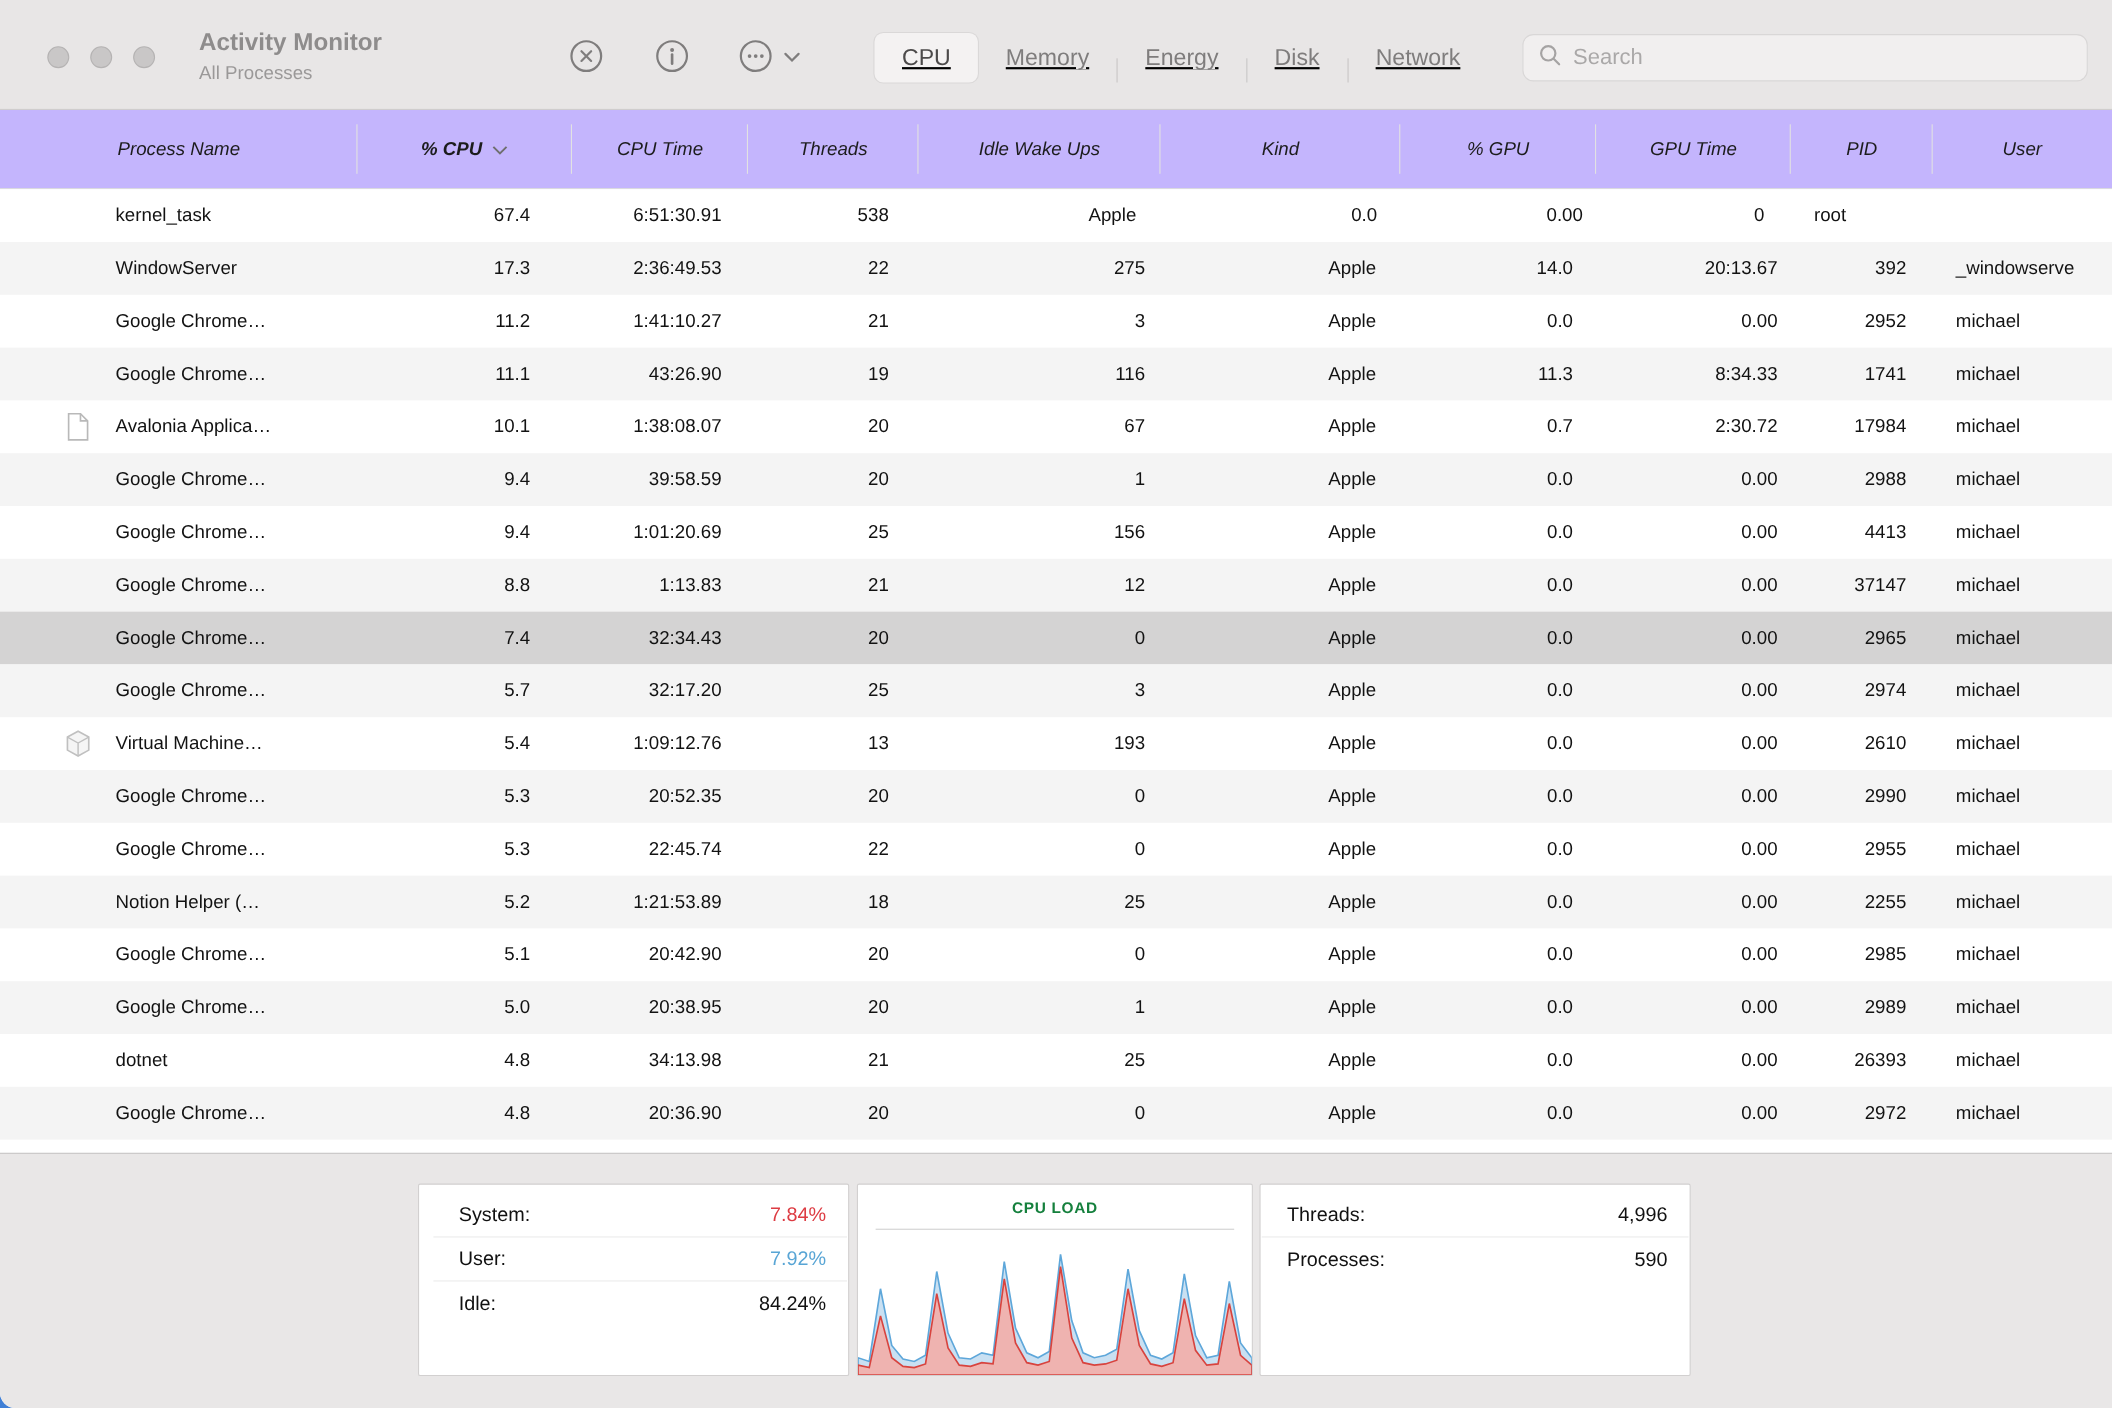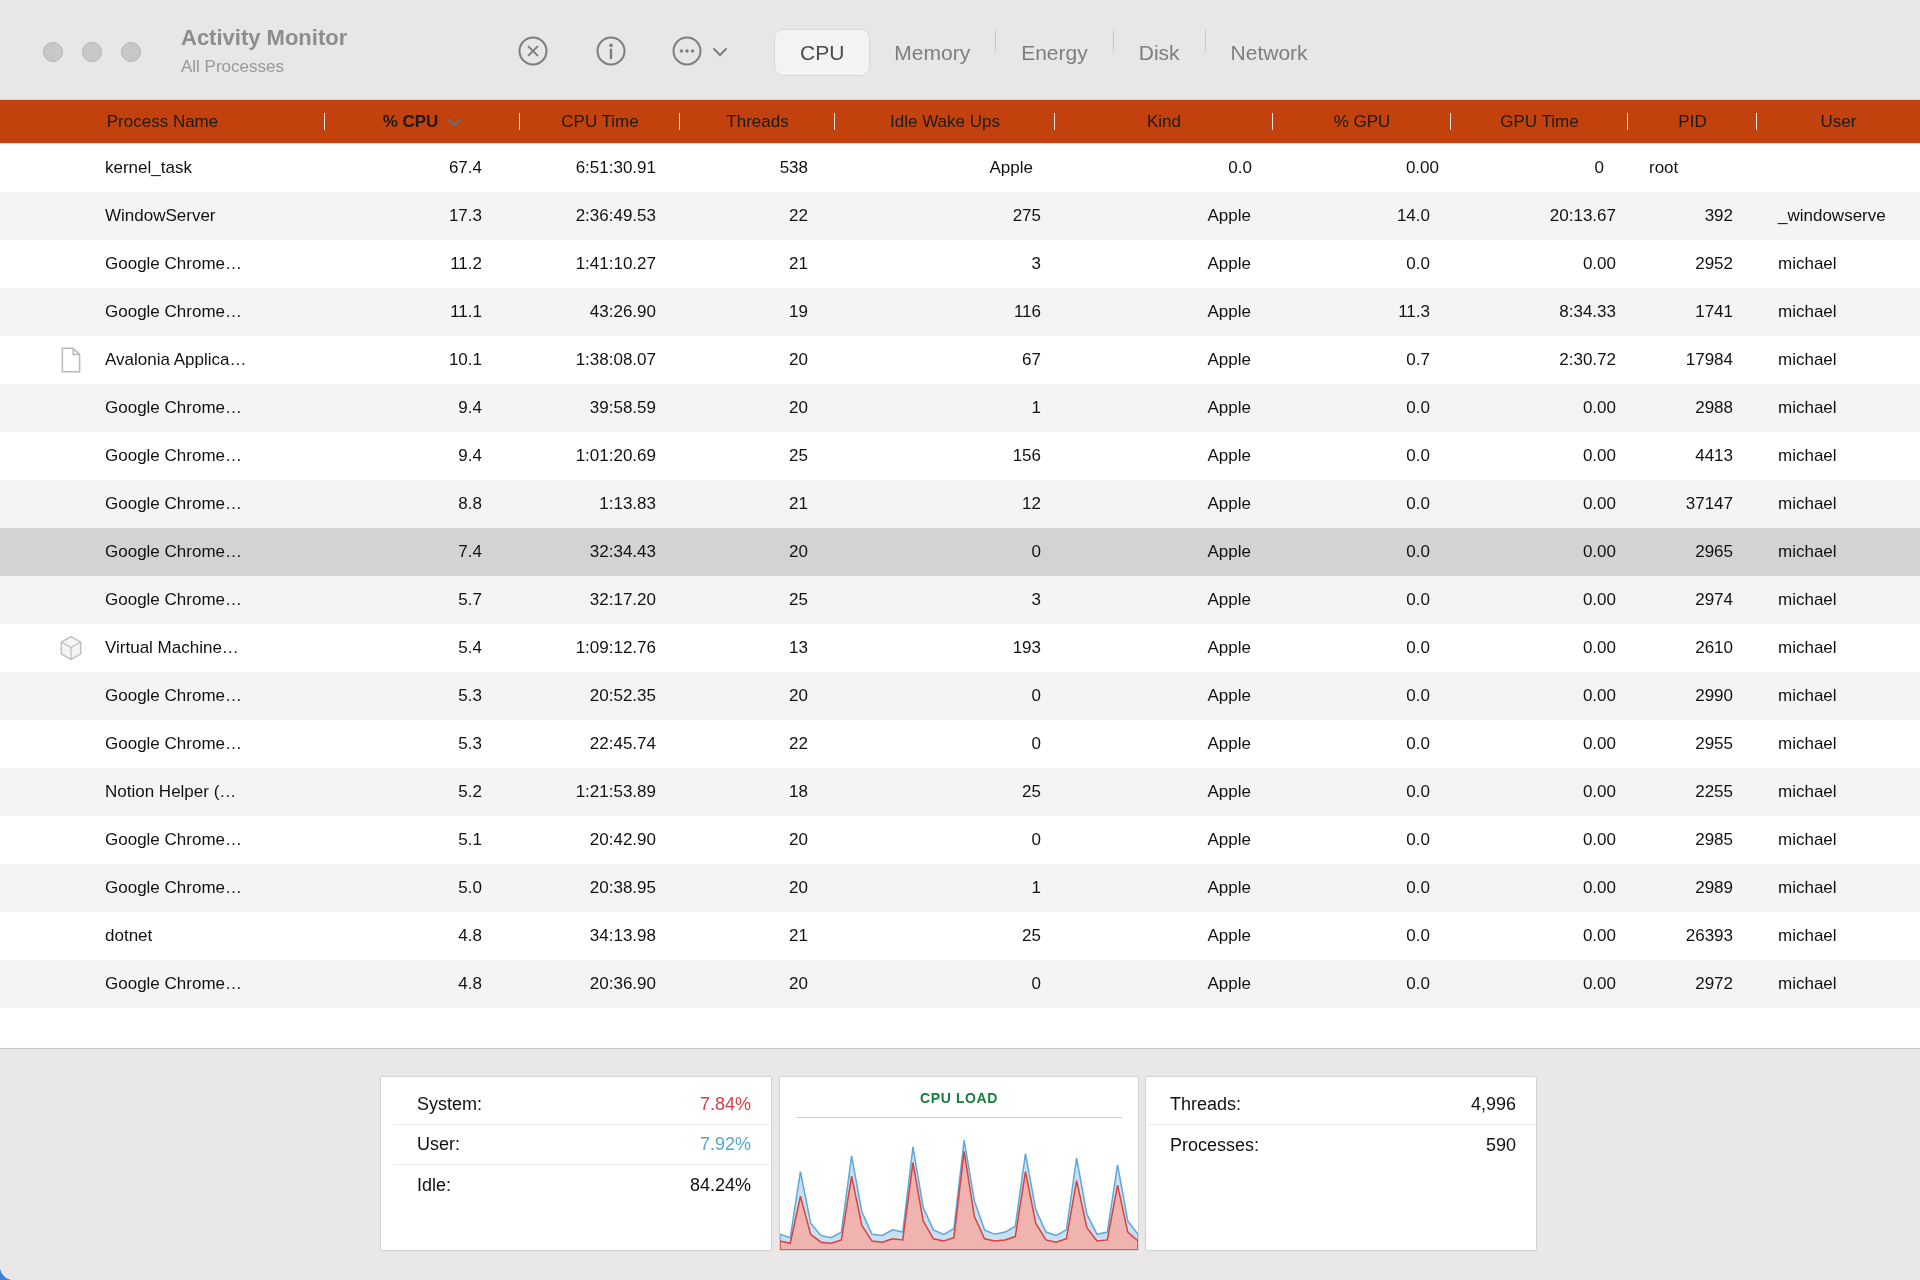--- a/index.html
+++ b/index.html
@@ -32,40 +32,40 @@
   .tl { position: absolute; top: 42px; width: 20px; height: 20px;
         border-radius: 50%; background: #c9c7c7; border: 1px solid #b5b3b3; }
   .tl-close { left: 43px; } .tl-min { left: 82px; } .tl-max { left: 121px; }
   .title-block { position: absolute; left: 181px; top: 25px; }
   .win-title { font-size: 22px; font-weight: bold; color: #8e8c8c; }
   .win-subtitle { font-size: 17px; color: #9a9898; margin-top: 6px; }
   .tool-btn { position: absolute; top: 32px; width: 40px; height: 40px;
               background: none; border: none; cursor: default; }
   .btn-quit { left: 513px; } .btn-info { left: 591px; } .btn-more { left: 668px; width: 72px; display: flex; align-items: center; gap: 6px; }
 
-  .segmented { position: absolute; left: 775px; top: 30px; height: 45px;
-               display: flex; align-items: flex-start; }
+  .segmented { position: absolute; left: 795px; top: 30px; height: 45px;
+               display: flex; align-items: flex-end; text-decoration: underline; }
   .segment { height: 45px; padding: 0 25px; display: flex; align-items: center;
              font-size: 21px; color: #7f7d7d; border-radius: 8px;
              background: none; border: none; font-family: inherit; }
   .segment.selected { background: #f4f2f2; color: #4c4a4a;
                       box-shadow: 0 0 0 1px rgba(0,0,0,0.06); }
   .seg-sep { width: 1px; height: 22px; background: #c8c6c6; }
 
   .search { position: absolute; left: 1384px; top: 31px; width: 514px; height: 43px;
             background: #f1efef; border: 1px solid #d9d7d7; border-radius: 10px;
             display: flex; align-items: center; padding: 0 13px; }
   .search input { flex: 1; border: none; background: transparent; outline: none;
                   font-size: 20px; color: #333; margin-left: 10px; font-family: inherit; }
   .search input::placeholder { color: #aaa8a8; }
 
   
   .table-header {
-    flex: 0 0 auto; height: 44px; display: grid; grid-template-columns: var(--cols);
-    background: #c2410c; border-bottom: 1px solid #dddddd;
+    flex: 0 0 auto; height: 72px; display: grid; grid-template-columns: var(--cols);
+    background: #c4b5fd; border-bottom: 1px solid #dddddd; font-style: italic;
   }
   .hcell { display: flex; align-items: center; justify-content: center;
            gap: 9px; font-size: 17px; color: #1c1c1c; position: relative; }
   .hcell:not(:last-child)::after { content: ""; position: absolute; right: 0;
            top: 13px; bottom: 13px; width: 1px; background: #e2e2e2; }
   .hcell.sorted .lab { font-weight: bold; }
   .table-body { flex: 1 1 auto; background: #ffffff; overflow: hidden; }
   .trow { height: 48px; display: grid; grid-template-columns: var(--cols);
           font-size: 17px; color: #121212; }
   .trow:nth-child(even) { background: #f4f4f4; }
@@ -157,20 +157,29 @@
         <button class="segment selected">CPU</button>
         <button class="segment">Memory</button>
         <div class="seg-sep"></div>
         <button class="segment">Energy</button>
         <div class="seg-sep"></div>
         <button class="segment">Disk</button>
         <div class="seg-sep"></div>
         <button class="segment">Network</button>
       </div>
 
+    <div class="search">
+      <span>
+        <svg width="22" height="22" viewBox="0 0 22 22">
+            <circle cx="9.5" cy="9.5" r="6.5" fill="none" stroke="#a5a3a3" stroke-width="2"></circle>
+            <path d="M14.6 14.6l4.8 4.8" stroke="#a5a3a3" stroke-width="2" stroke-linecap="round"></path>
+          </svg>
+      </span>
+      <input type="text" placeholder="Search" style="">
+    </div>
   </div>
 
   <div class="table-header" id="table-header">
       <div class="hcell">
         <span class="lab">Process Name</span>
       </div>
       <div class="hcell sorted">
         <span class="lab">% CPU</span>
         <span class="sort-chevron"><svg width="15" height="9" viewBox="0 0 15 9">
             <path d="M1.5 1.5l6 6 6-6" fill="none" stroke="#6f6f6f" stroke-width="1.8"></path>

